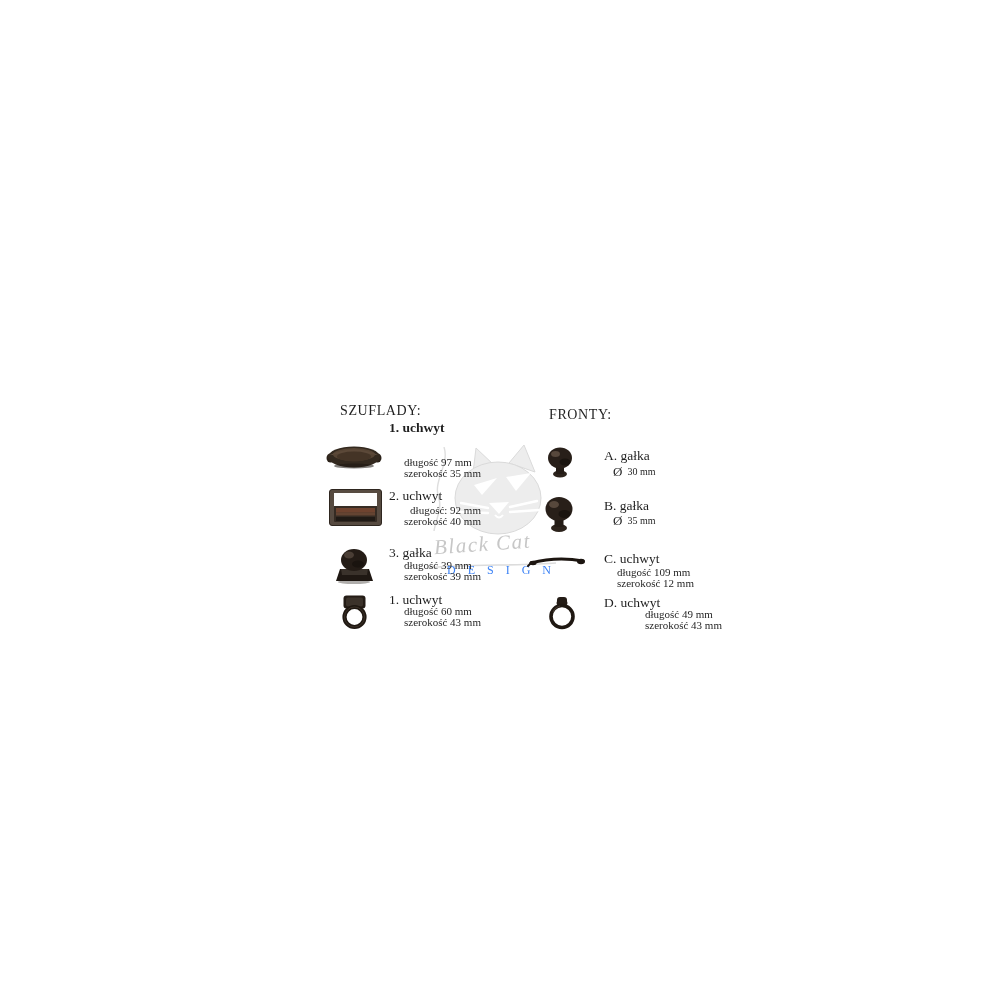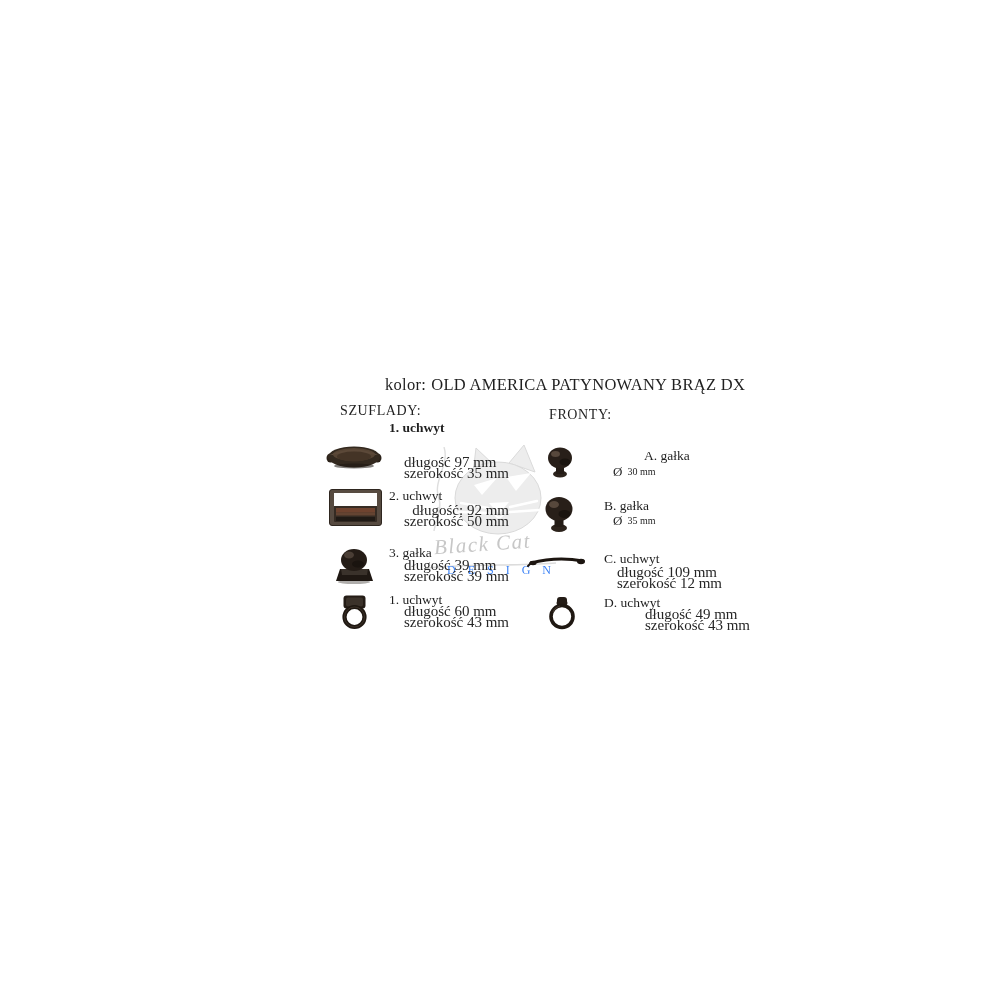--- a/index.html
+++ b/index.html
@@ -3,21 +3,21 @@
 <meta charset="utf-8">
 <style>
   html,body{margin:0;padding:0;background:#fff;}
   .page{position:relative;width:1000px;height:1000px;background:#ffffff;overflow:hidden;
         font-family:"Liberation Serif", serif;color:#1f1f1f;}
   .abs{position:absolute;}
   .title{font-size:16.5px;letter-spacing:.3px;white-space:nowrap;z-index:2;}
   .title .prefix{margin-right:5px;}
   .hdr{font-size:14px;letter-spacing:.6px;white-space:nowrap;z-index:2;}
   .item-label{font-size:13.5px;white-space:nowrap;z-index:2;}
-  .dims{font-size:15px;line-height:11px;color:#262626;white-space:nowrap;z-index:2;}
+  .dims{font-size:11px;line-height:11px;color:#262626;white-space:nowrap;z-index:2;}
   .dia-line{font-size:10px;white-space:nowrap;z-index:2;}
   .dia-line .dia{font-size:13px;vertical-align:-1px;margin-right:5px;}
   .photo{z-index:2;line-height:0;}
   
   .wm{z-index:1;}
   .wm-script{font-size:21px;font-style:italic;color:#c7c7c7;letter-spacing:1.5px;
              transform:rotate(-4deg);white-space:nowrap;}
   .wm-design{font-size:12px;color:#3b82f6;letter-spacing:12px;white-space:nowrap;}
 </style>
 </head>
@@ -50,23 +50,20 @@
     </svg>
   </div>
   <div class="abs wm wm-script" style="left:434px;top:532px;">Black Cat</div>
   <div class="abs wm" style="left:427px;top:557px;">
     <svg width="130" height="10" viewBox="0 0 130 10">
       <path d="M1,7 C30,3 100,5 129,2" stroke="#dcdcdc" stroke-width="1.6" fill="none"></path>
     </svg>
   </div>
   <div class="abs wm wm-design" style="left:447px;top:563px;">DESIGN</div>
 
-  <div class="abs title" style="left:385px;top:375px;">
-    <span class="prefix">kolor:</span><span>OLD AMERICA PATYNOWANY BRĄZ DX</span>
-  </div>
 
   <div class="abs hdr" style="left:340px;top:403px;">SZUFLADY:</div>
   <div class="abs hdr" style="left:549px;top:407px;">FRONTY:</div>
 
   <div class="abs photo" style="left:326px;top:443px;">
     <svg width="56" height="27" viewBox="0 0 56 27">
       <ellipse cx="4.5" cy="15" rx="4" ry="4.5" fill="#2b2219"></ellipse>
       <ellipse cx="51.5" cy="15" rx="4" ry="4.5" fill="#2b2219"></ellipse>
       <ellipse cx="28" cy="14" rx="26" ry="10.5" fill="#33291f"></ellipse>
       <path d="M4,12 Q28,1 52,12 Q28,7 4,12 Z" fill="#8a7561" opacity="0.75"></path>
@@ -87,21 +84,21 @@
       <rect x="5" y="4" width="43" height="29" rx="1" fill="#352b23"></rect>
       <rect x="5" y="4" width="43" height="13" fill="#fdfdfd"></rect>
       <rect x="7" y="19" width="39" height="4.5" fill="#6f432f"></rect>
       <rect x="7" y="23.5" width="39" height="3" fill="#8a5a40" opacity="0.55"></rect>
       <rect x="7" y="28" width="39" height="4" fill="#201a15"></rect>
     </svg>
   </div>
   <div class="abs item-label" style="left:389px;top:488px;">2. uchwyt</div>
   <div class="abs dims" style="left:404px;top:505px;text-align:right;">
     <div>długość: 92 mm</div>
-    <div>szerokość  50 mm</div>
+    <div>szerokość  40 mm</div>
   </div>
 
   <div class="abs photo" style="left:333px;top:546px;">
     <svg width="43" height="39" viewBox="0 0 43 39">
       <path d="M7,23 L36,23 L40,35 L3,35 Z" fill="#1f1813"></path>
       <path d="M8,23 L35,23 L34,29 L9,29 Z" fill="#3a322b"></path>
       <ellipse cx="21" cy="14" rx="13" ry="11" fill="#241c16"></ellipse>
       <ellipse cx="16" cy="9" rx="5" ry="3.5" fill="#4f4339" opacity="0.9"></ellipse>
       <ellipse cx="25" cy="18" rx="6" ry="3.5" fill="#0f0b08" opacity="0.5"></ellipse>
       <ellipse cx="21" cy="36" rx="16" ry="2" fill="#1a140f" opacity="0.35"></ellipse>
@@ -129,21 +126,21 @@
 
   <div class="abs photo" style="left:545px;top:446px;">
     <svg width="31" height="35" viewBox="0 0 31 35">
       <ellipse cx="15" cy="28" rx="7" ry="3.5" fill="#2c231c"></ellipse>
       <rect x="11" y="19" width="8" height="9" fill="#241c16"></rect>
       <ellipse cx="15" cy="12" rx="12" ry="10.5" fill="#281f19"></ellipse>
       <ellipse cx="10.5" cy="8" rx="4.5" ry="3" fill="#5c4d40" opacity="0.9"></ellipse>
       <ellipse cx="20" cy="16" rx="5.5" ry="3.5" fill="#0f0b08" opacity="0.55"></ellipse>
     </svg>
   </div>
-  <div class="abs item-label" style="left:604px;top:448px;margin-left:40px;">A. gałka</div>
+  <div class="abs item-label" style="left:604px;top:448px;">A. gałka</div>
   <div class="abs dia-line" style="left:613px;top:464px;">
     <span class="dia">Ø</span><span>30 mm</span>
   </div>
 
   <div class="abs photo" style="left:542px;top:496px;">
     <svg width="35" height="39" viewBox="0 0 35 39">
       <ellipse cx="17" cy="32" rx="8" ry="4" fill="#2c231c"></ellipse>
       <rect x="12.5" y="21" width="9" height="10" fill="#241c16"></rect>
       <ellipse cx="17" cy="13" rx="13.5" ry="12" fill="#281f19"></ellipse>
       <ellipse cx="12" cy="8.5" rx="5" ry="3.5" fill="#5c4d40" opacity="0.9"></ellipse>

